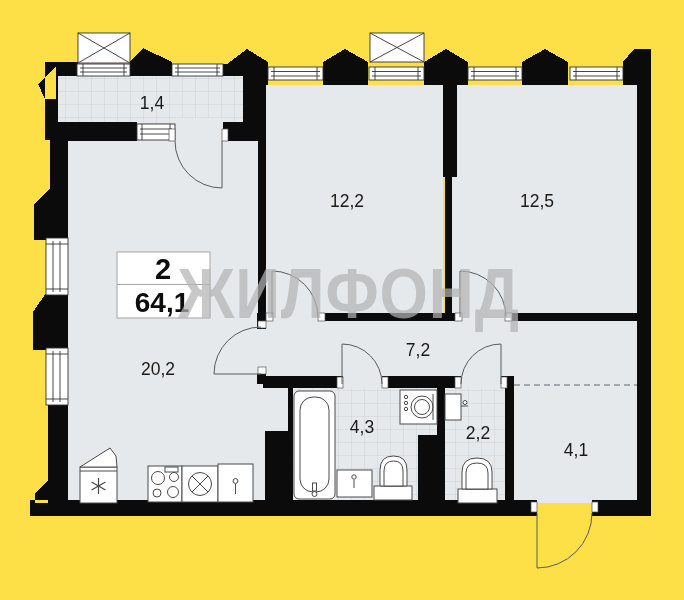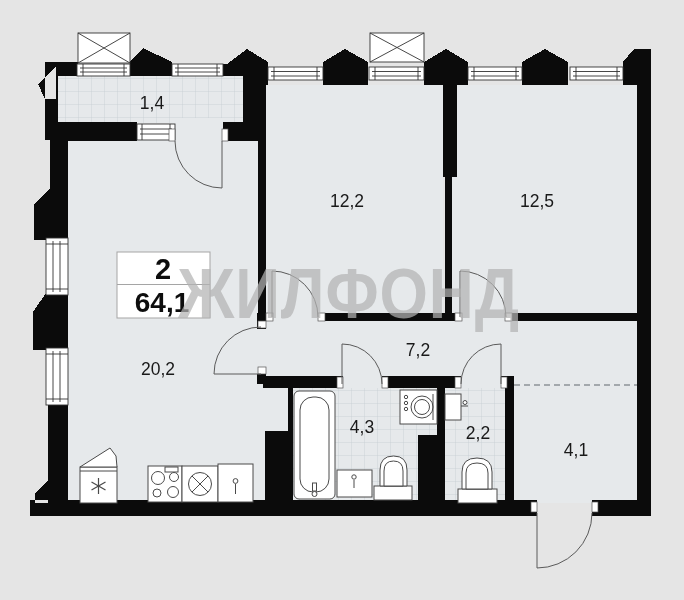--- a/index.html
+++ b/index.html
@@ -1,16 +1,16 @@
 <!DOCTYPE html>
 <html><head>
 <meta charset="utf-8">
 <style>
   html,body{margin:0;padding:0;background:#ffffff;}
-  .stage{position:relative;width:684px;height:600px;background:#e5e5e5;overflow:hidden;
+  .stage{position:relative;width:684px;height:600px;background:#fde047;overflow:hidden;
          font-family:"Liberation Sans", sans-serif;}
   svg text{font-family:"Liberation Sans", sans-serif;}
   .room-label{font-size:17.5px;fill:#191919;}
   .summary-num{font-weight:bold;fill:#0d0d0d;}
   .watermark{font-weight:bold;fill:#b3b3b3;fill-opacity:0.72;letter-spacing:1px;}
 </style>
 </head>
 <body>
 
 <div class="stage">

